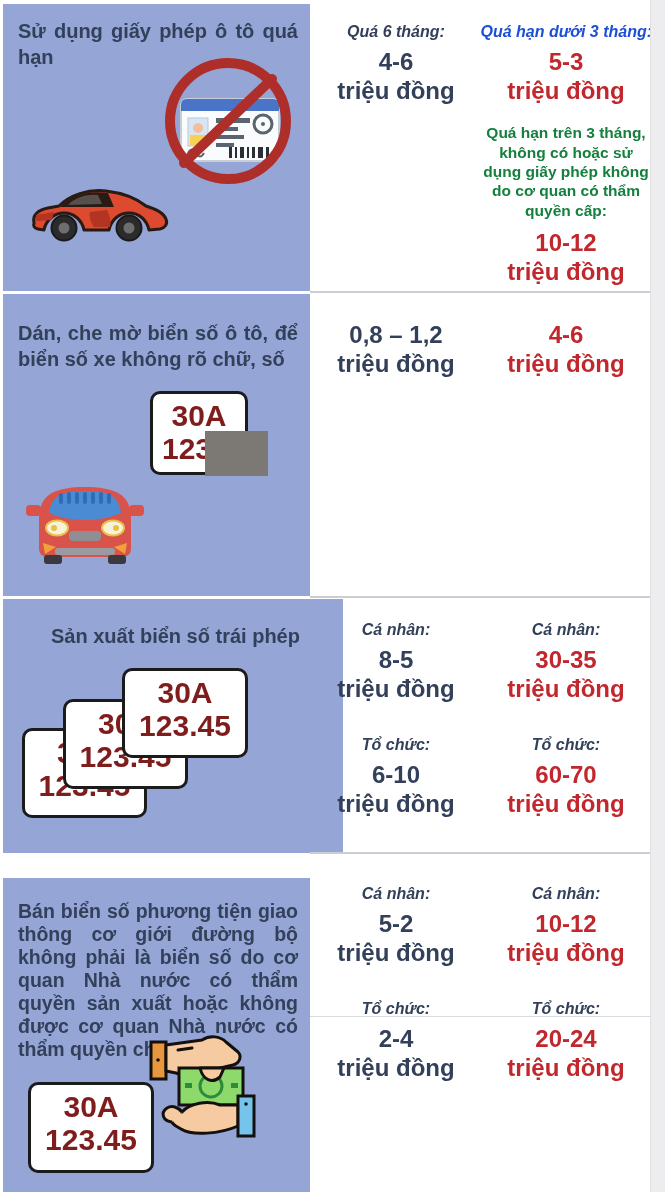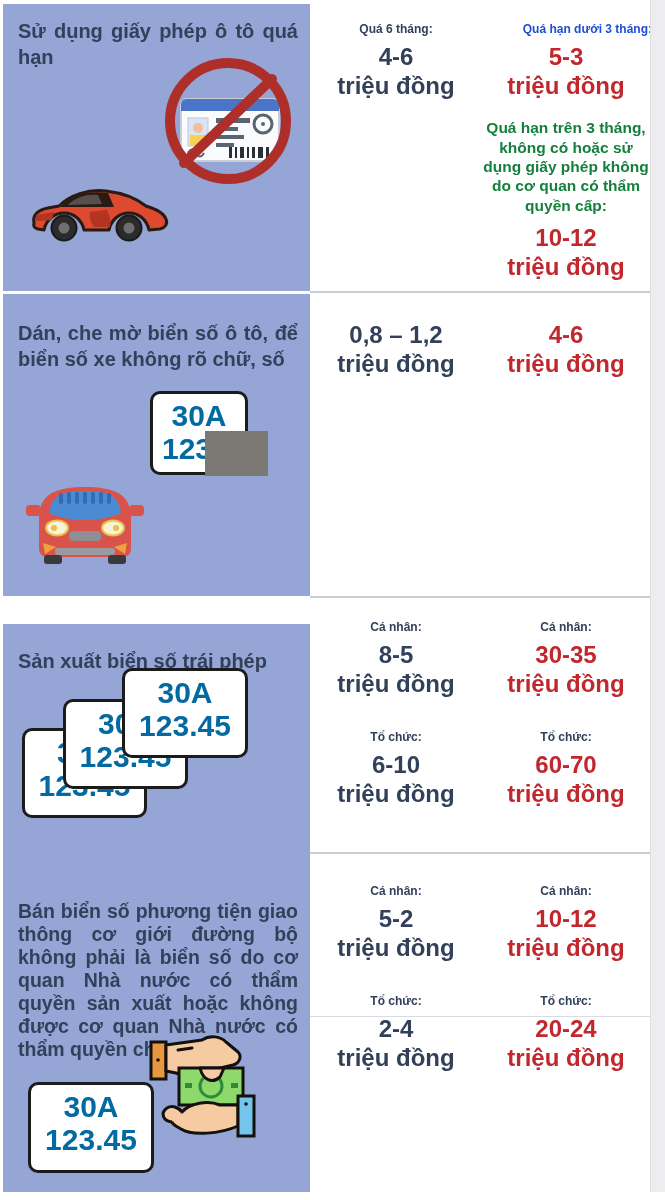--- a/index.html
+++ b/index.html
@@ -15,32 +15,32 @@
   }
   .vcard.r4 .title{font-size:19.5px;line-height:1.18;padding-top:22px;}
   
   .hline{position:absolute;left:310px;width:340px;height:2px;background:#C9CED4;}
   .hline.faint{height:1px;background:#D8DBDF;}
   .rightstrip{position:absolute;left:650px;top:0;width:15px;height:1200px;background:#EDEDEF;border-left:1px solid #DFDFE2;}
   
   .cell{position:absolute;text-align:center;}
   .cell.mid{left:312px;width:168px;}
   .cell.new{left:480px;width:172px;}
-  .flabel{font-size:12px;font-weight:600;color:#33405A;line-height:1.3;margin-bottom:4px;}
+  .flabel{font-size:16px;font-weight:600;color:#33405A;line-height:1.3;margin-bottom:4px;font-style:italic;}
   .flabel.darkred{color:#1d4ed8;text-align:right;}
   .amount{font-size:24px;font-weight:700;line-height:1.22;}
   .amount.navy{color:#33405A;}
   .amount.red{color:#C1272D;}
   .block2{margin-top:32px;}
   .para{margin-top:18px;font-size:15.5px;font-weight:600;color:#15803d;line-height:1.25;}
   .para-amount{margin-top:8px;}
   
   .plate{
     position:absolute;background:#ffffff;border:3px solid #1B1B1B;border-radius:10px;
-    color:#0369a1;font-weight:700;text-align:center;box-sizing:border-box;
+    color:#7f1d1d;font-weight:700;text-align:center;box-sizing:border-box;
   }
   .plate .pl1{font-size:30px;line-height:1.1;margin-top:5px;}
   .plate .pl2{font-size:30px;line-height:1.1;}
   .plate.r2 .pl2{text-align:left;padding-left:9px;}
   .graybox{position:absolute;background:#7C7873;}
   .icon{position:absolute;}
 </style>
 </head>
 <body>
 
@@ -147,21 +147,21 @@
     <div class="amount navy">0,8 – 1,2</div>
     <div class="amount navy">triệu đồng</div>
   </div>
   <div class="cell new" style="top:320px;">
     <div class="amount red">4-6</div>
     <div class="amount red">triệu đồng</div>
   </div>
 
   <div class="hline" style="top:596px;"></div>
 
-  <div class="vcard" style="top:624px;height:254px;">
+  <div class="vcard" style="top:599px;height:254px;padding-left:33px;">
     <div class="title" style="padding-top:24px;">Sản xuất biển số trái phép</div>
   </div>
 
   <div class="plate" style="left:22px;top:728px;width:125px;height:90px;z-index:1;">
     <div class="pl1">30A</div>
     <div class="pl2">123.45</div>
   </div>
   <div class="plate" style="left:63px;top:699px;width:125px;height:90px;z-index:2;">
     <div class="pl1">30A</div>
     <div class="pl2">123.45</div>

